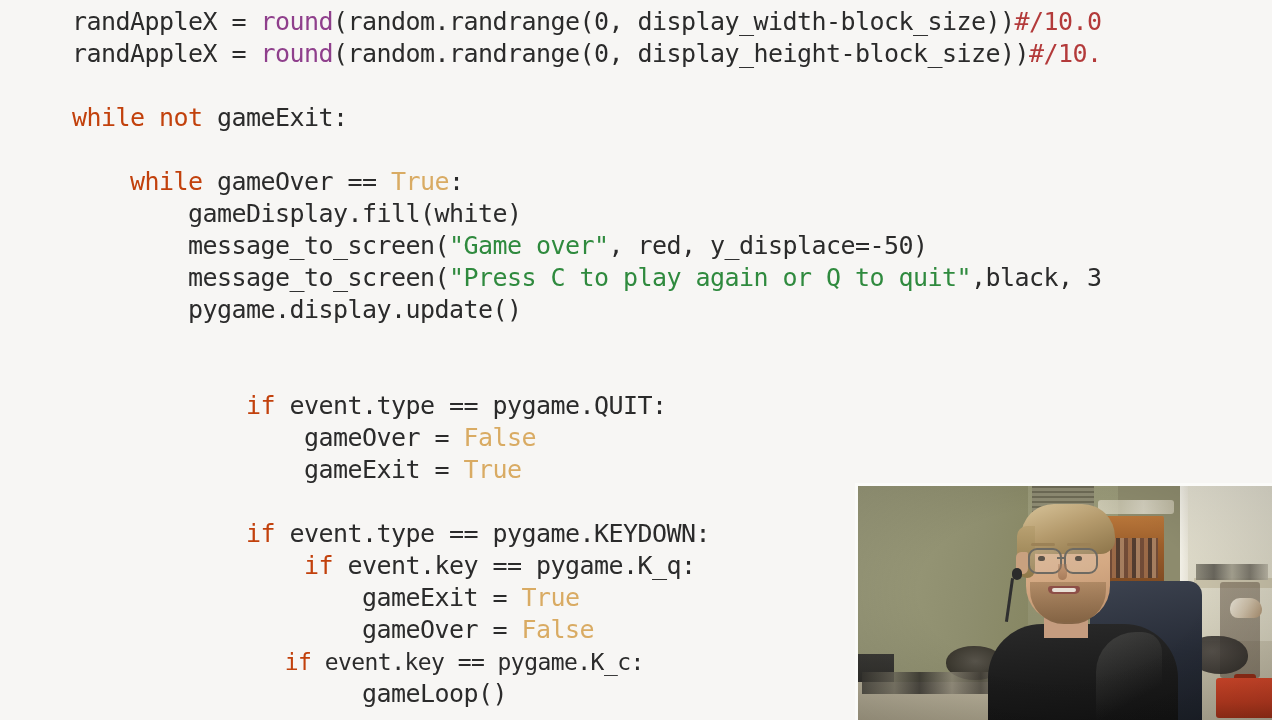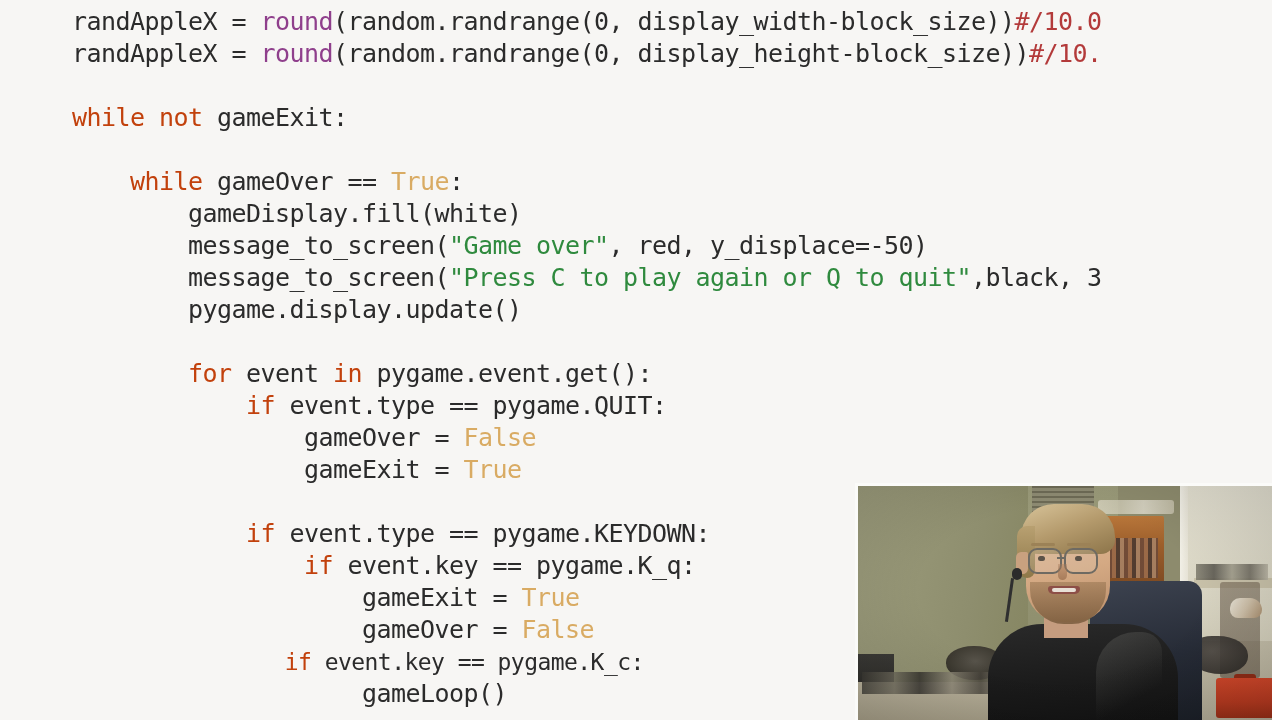--- a/index.html
+++ b/index.html
@@ -271,21 +271,20 @@
       <div class="code-line" style="top: 38px; font-size: 25px; line-height: 32px;"><span class="tok t-plain">randAppleX = </span><span class="tok t-builtin">round</span><span class="tok t-plain">(random.randrange(0, display_height-block_size))</span><span class="tok t-comment">#/10.</span></div>
       <div class="code-line" style="top: 70px; font-size: 25px; line-height: 32px;"></div>
       <div class="code-line" style="top: 102px; font-size: 25px; line-height: 32px;"><span class="tok t-keyword">while</span><span class="tok t-plain"> </span><span class="tok t-keyword">not</span><span class="tok t-plain"> gameExit:</span></div>
       <div class="code-line" style="top: 134px; font-size: 25px; line-height: 32px;"></div>
       <div class="code-line" style="top: 198px; font-size: 25px; line-height: 32px;"><span class="tok t-plain">        gameDisplay.fill(white)</span></div>
       <div class="code-line" style="top: 166px; font-size: 25px; line-height: 32px;"><span class="tok t-plain">    </span><span class="tok t-keyword">while</span><span class="tok t-plain"> gameOver == </span><span class="tok t-const">True</span><span class="tok t-plain">:</span></div>
       <div class="code-line" style="top: 230px; font-size: 25px; line-height: 32px;"><span class="tok t-plain">        message_to_screen(</span><span class="tok t-string">"Game over"</span><span class="tok t-plain">, red, y_displace=-50)</span></div>
       <div class="code-line" style="top: 262px; font-size: 25px; line-height: 32px;"><span class="tok t-plain">        message_to_screen(</span><span class="tok t-string">"Press C to play again or Q to quit"</span><span class="tok t-plain">,black, 3</span></div>
       <div class="code-line" style="top: 294px; font-size: 25px; line-height: 32px;"><span class="tok t-plain">        pygame.display.update()</span></div>
       <div class="code-line" style="top: 326px; font-size: 25px; line-height: 32px;"></div>
-      <div class="code-line" style="top: 358px; font-size: 25px; line-height: 32px;"><span class="tok t-plain">        </span><span class="tok t-keyword">for</span><span class="tok t-plain"> event </span><span class="tok t-keyword">in</span><span class="tok t-plain"> pygame.event.get():</span></div>
       <div class="code-line" style="top: 390px; font-size: 25px; line-height: 32px;"><span class="tok t-plain">            </span><span class="tok t-keyword">if</span><span class="tok t-plain"> event.type == pygame.QUIT:</span></div>
       <div class="code-line" style="top: 422px; font-size: 25px; line-height: 32px;"><span class="tok t-plain">                gameOver = </span><span class="tok t-const">False</span></div>
       <div class="code-line" style="top: 454px; font-size: 25px; line-height: 32px;"><span class="tok t-plain">                gameExit = </span><span class="tok t-const">True</span></div>
       <div class="code-line" style="top: 486px; font-size: 25px; line-height: 32px;"></div>
       <div class="code-line" style="top: 550px; font-size: 25px; line-height: 32px;"><span class="tok t-plain">                </span><span class="tok t-keyword">if</span><span class="tok t-plain"> event.key == pygame.K_q:</span></div>
       <div class="code-line" style="top: 518px; font-size: 25px; line-height: 32px;"><span class="tok t-plain">            </span><span class="tok t-keyword">if</span><span class="tok t-plain"> event.type == pygame.KEYDOWN:</span></div>
       <div class="code-line" style="top: 582px; font-size: 25px; line-height: 32px;"><span class="tok t-plain">                    gameExit = </span><span class="tok t-const">True</span></div>
       <div class="code-line" style="top: 614px; font-size: 25px; line-height: 32px;"><span class="tok t-plain">                    gameOver = </span><span class="tok t-const">False</span></div>
       <div class="code-line" style="top: 646px; font-size: 23px; line-height: 32px;"><span class="tok t-plain">                </span><span class="tok t-keyword">if</span><span class="tok t-plain"> event.key == pygame.K_c:</span></div>
       <div class="code-line" style="top: 678px; font-size: 25px; line-height: 32px;"><span class="tok t-plain">                    gameLoop()</span></div>

